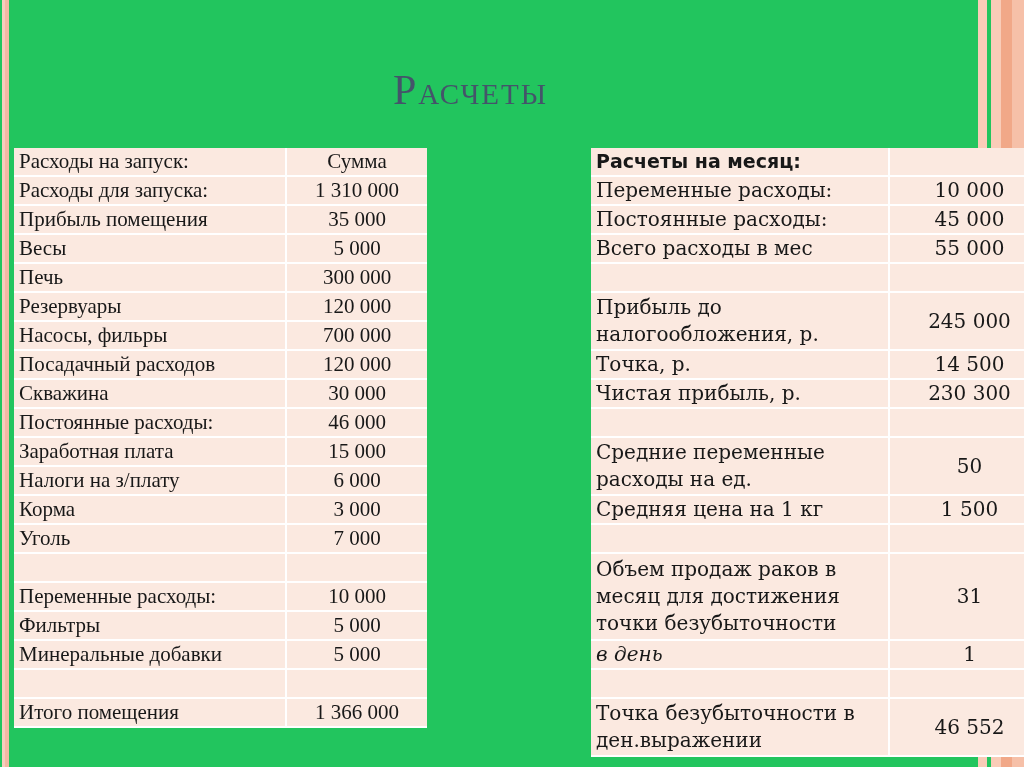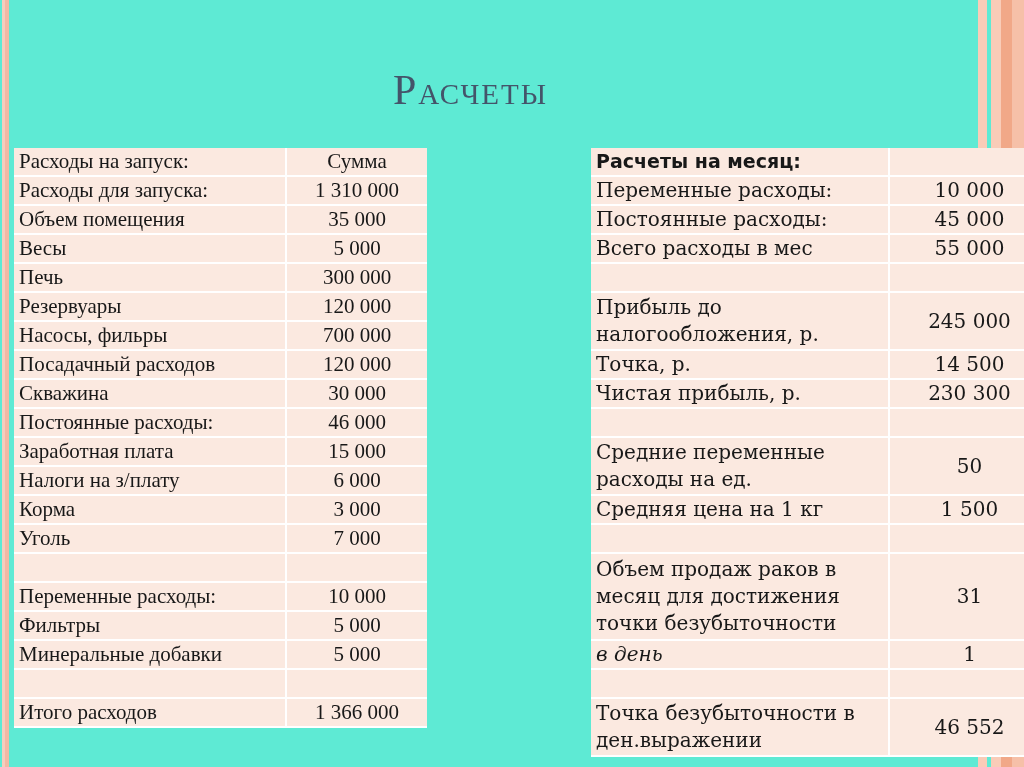--- a/index.html
+++ b/index.html
@@ -1,16 +1,16 @@
 <!DOCTYPE html>
 <html><head>
 <meta charset="utf-8">
 <style>
   html,body{margin:0;padding:0;background:#fff;}
-  .slide{position:relative;width:1024px;height:767px;background:#5eead4;overflow:hidden;
+  .slide{position:relative;width:1024px;height:767px;background:#22c55e;overflow:hidden;
          font-family:"Liberation Serif",serif;}
 
   
   .stripe{position:absolute;top:0;bottom:0;}
   .stripe-l1{left:2px;width:3px;background:#f7cdbd;}
   .stripe-l2{left:5px;width:4px;background:#f3b9a4;}
   .stripe-r1{left:978px;width:9px;background:#f9ccb8;}
   .stripe-r2{left:991px;width:10px;background:#f9ccb8;}
   .stripe-r3{left:1001px;width:11px;background:#f1a888;}
   .stripe-r4{left:1012px;width:12px;background:#f6c0a8;}
@@ -66,21 +66,21 @@
     <tbody id="left-body">
         <tr>
           <td class="lbl h1">Расходы на запуск:</td>
           <td class="val h1">Сумма</td>
         </tr>
         <tr>
           <td class="lbl h1">Расходы для запуска:</td>
           <td class="val h1">1 310 000</td>
         </tr>
         <tr>
-          <td class="lbl h1">Объем помещения</td>
+          <td class="lbl h1">Прибыль помещения</td>
           <td class="val h1">35 000</td>
         </tr>
         <tr>
           <td class="lbl h1">Весы</td>
           <td class="val h1">5 000</td>
         </tr>
         <tr>
           <td class="lbl h1">Печь</td>
           <td class="val h1">300 000</td>
         </tr>
@@ -134,21 +134,21 @@
         </tr>
         <tr>
           <td class="lbl h1">Минеральные добавки</td>
           <td class="val h1">5 000</td>
         </tr>
         <tr>
           <td class="lbl h1"></td>
           <td class="val h1"></td>
         </tr>
         <tr>
-          <td class="lbl h1">Итого расходов</td>
+          <td class="lbl h1">Итого помещения</td>
           <td class="val h1">1 366 000</td>
         </tr>
       </tbody>
   </table>
 
   <table class="tbl right-tbl">
     <colgroup>
         <col style="width:298px">
         <col style="width:160px">
       </colgroup>

